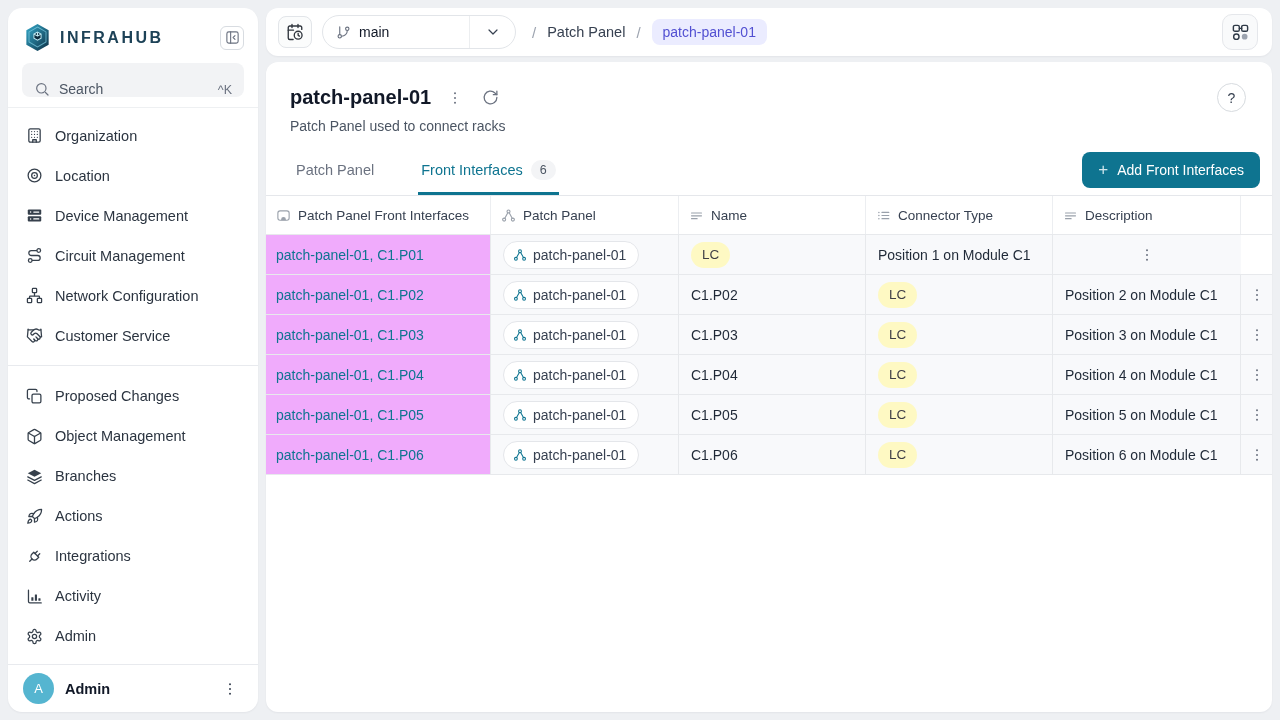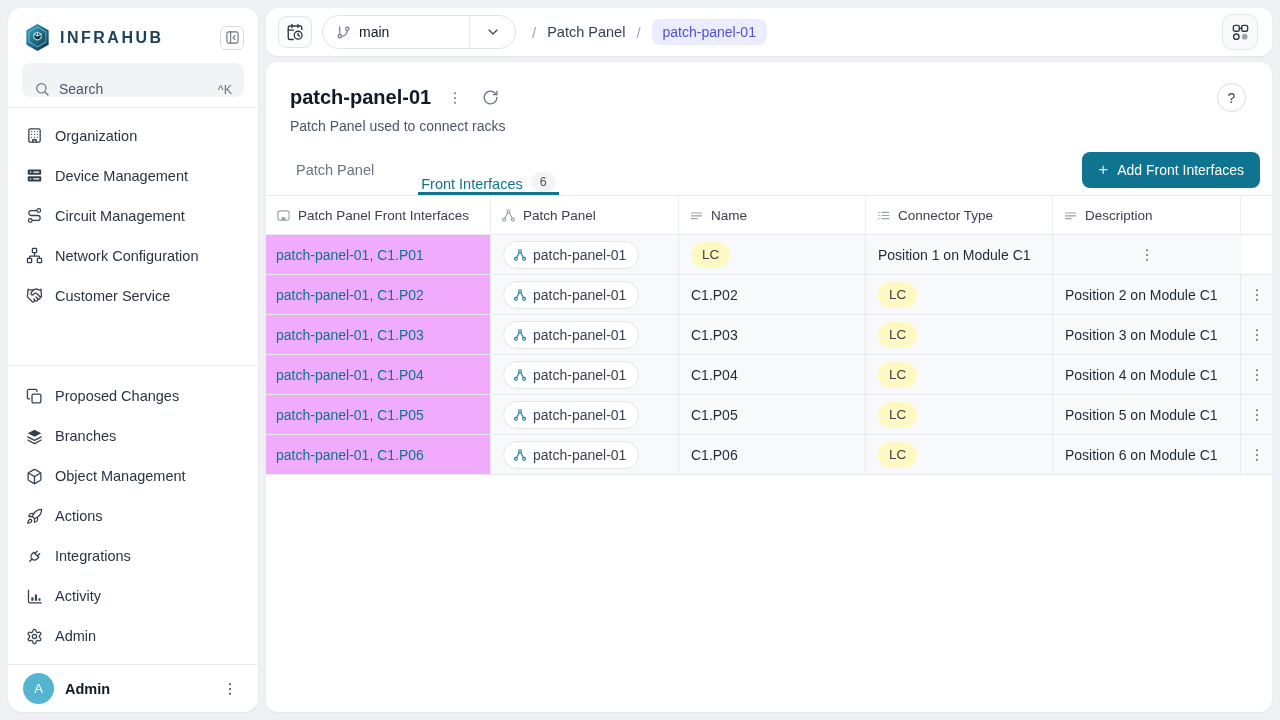--- a/index.html
+++ b/index.html
@@ -62,21 +62,21 @@
   .title-row .iconbtn { color:#6b7280; width:22px; height:22px; display:grid; place-items:center; }
   .title-row svg { width:17px; height:17px; }
   .subtitle { margin-top:9px; font-size:14px; color:#4b5563; }
   .help-btn { position:absolute; top:21px; right:26px; width:29px; height:29px; border-radius:50%;
     border:1px solid #d7dbdf; background:#fff; color:#374151; font-size:14px; }
 
   .tabs-row { position:relative; height:49px; margin-top:13px; border-bottom:1px solid #e5e7eb;
     display:flex; align-items:stretch; padding-left:27px; }
   .tab { display:flex; align-items:center; gap:8px; padding:0 3px; margin-right:41px; color:#6b7280;
     font-size:14.5px; border-bottom:3px solid transparent; cursor:pointer; }
-  .tab.active { color:#0e7490; border-bottom-color:#0e7490;align-items:flex-end; }
+  .tab.active { color:#0e7490; border-bottom-color:#0e7490; }
   .tab-badge { background:#f3f4f6; color:#4b5563; border-radius:999px; padding:3px 9px; font-size:12.5px; }
   .add-btn { position:absolute; right:12px; top:5px; height:36px; background:#0e7490; color:#fff;
     border-radius:8px; padding:0 16px; font-size:14px; font-weight:500; display:flex; align-items:center; gap:9px; }
   .add-plus { font-size:17px; font-weight:400; color:#cfe6ec; margin-top:-1px; }
 
   
   .grid-row { display:grid; grid-template-columns:225px 188px 187px 187px 188px minmax(0,1fr); }
   .thead { height:39px; border-bottom:1px solid #e7e9ec; }
   .th { display:flex; align-items:center; gap:7px; padding:0 10px; font-size:13.5px; color:#374151;
     border-right:1px solid #eceef1; white-space:nowrap; overflow:hidden; }
@@ -271,20 +271,26 @@
 
   <nav class="sb-nav1">
     <div class="nav-item">
       <svg class="ic">
           <use href="#i-building"></use>
         </svg>
       <span>Organization</span>
     </div>
     <div class="nav-item">
       <svg class="ic">
+          <use href="#i-pin"></use>
+        </svg>
+      <span>Location</span>
+    </div>
+    <div class="nav-item">
+      <svg class="ic">
           <use href="#i-server"></use>
         </svg>
       <span>Device Management</span>
     </div>
     <div class="nav-item">
       <svg class="ic">
           <use href="#i-route"></use>
         </svg>
       <span>Circuit Management</span>
     </div>
@@ -304,29 +310,29 @@
 
   <nav class="sb-nav2">
     <div class="nav-item">
       <svg class="ic">
           <use href="#i-copy"></use>
         </svg>
       <span>Proposed Changes</span>
     </div>
     <div class="nav-item">
       <svg class="ic">
+          <use href="#i-box"></use>
+        </svg>
+      <span>Object Management</span>
+    </div>
+    <div class="nav-item">
+      <svg class="ic">
           <use href="#i-layers"></use>
         </svg>
       <span>Branches</span>
-    </div>
-    <div class="nav-item">
-      <svg class="ic">
-          <use href="#i-box"></use>
-        </svg>
-      <span>Object Management</span>
     </div>
     <div class="nav-item">
       <svg class="ic">
           <use href="#i-rocket"></use>
         </svg>
       <span>Actions</span>
     </div>
     <div class="nav-item">
       <svg class="ic">
           <use href="#i-plug"></use>

